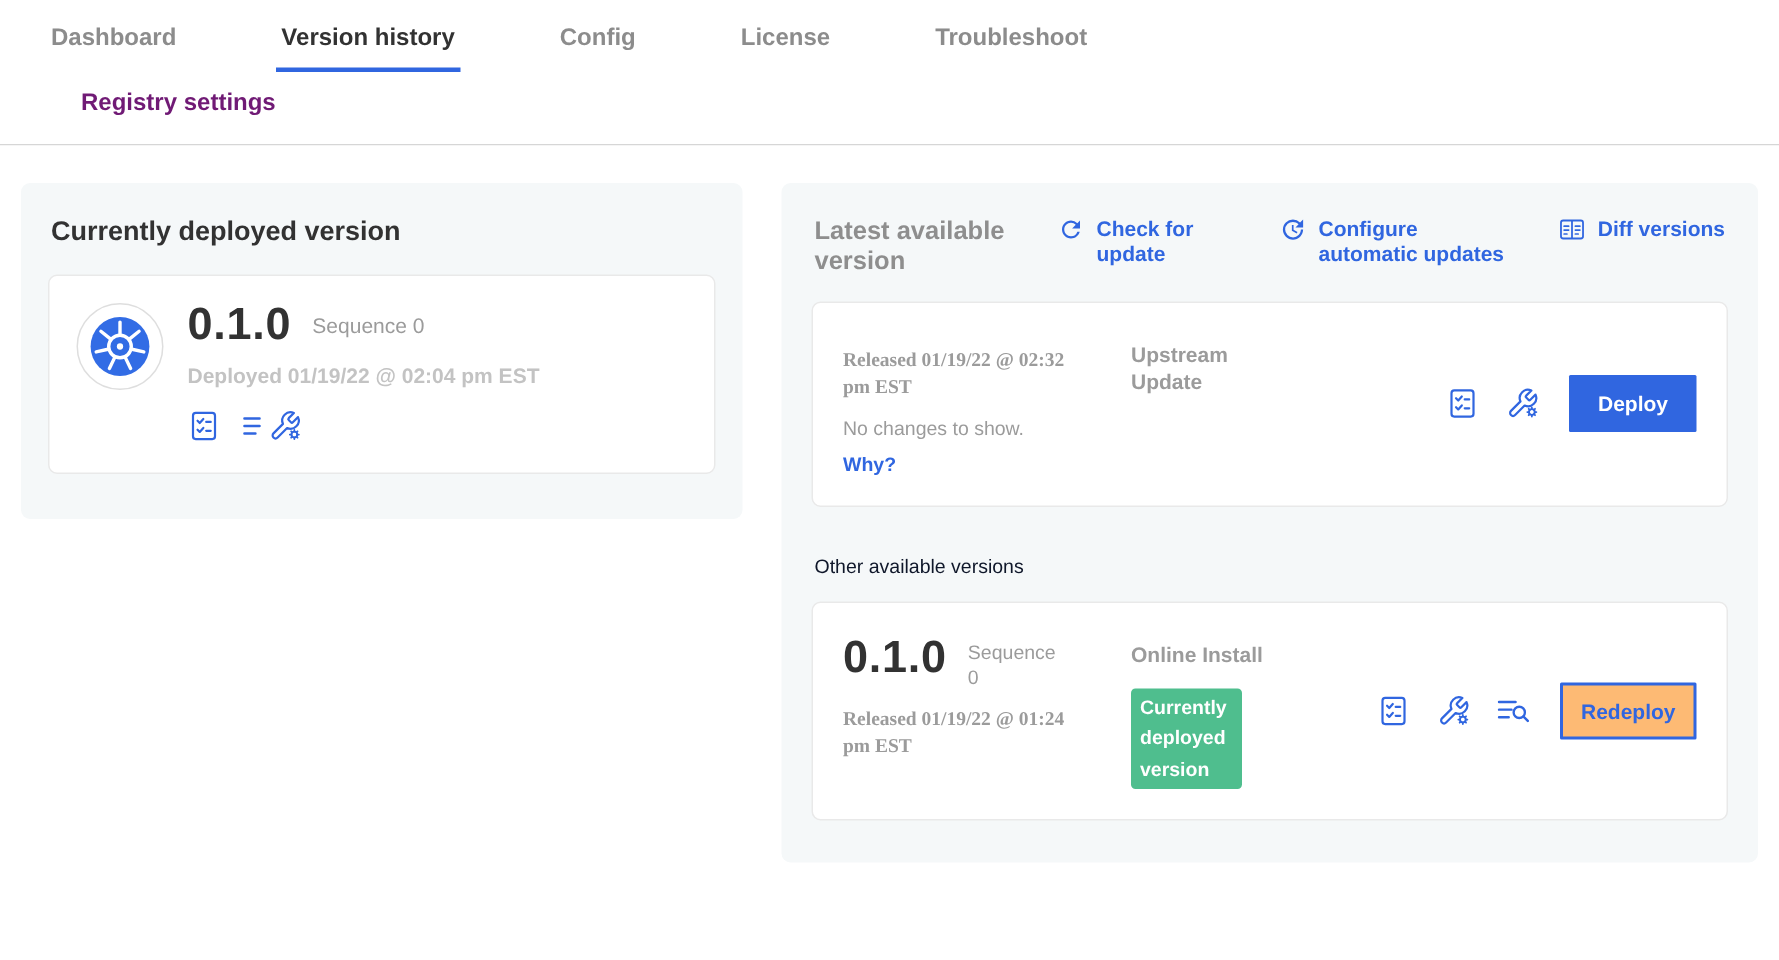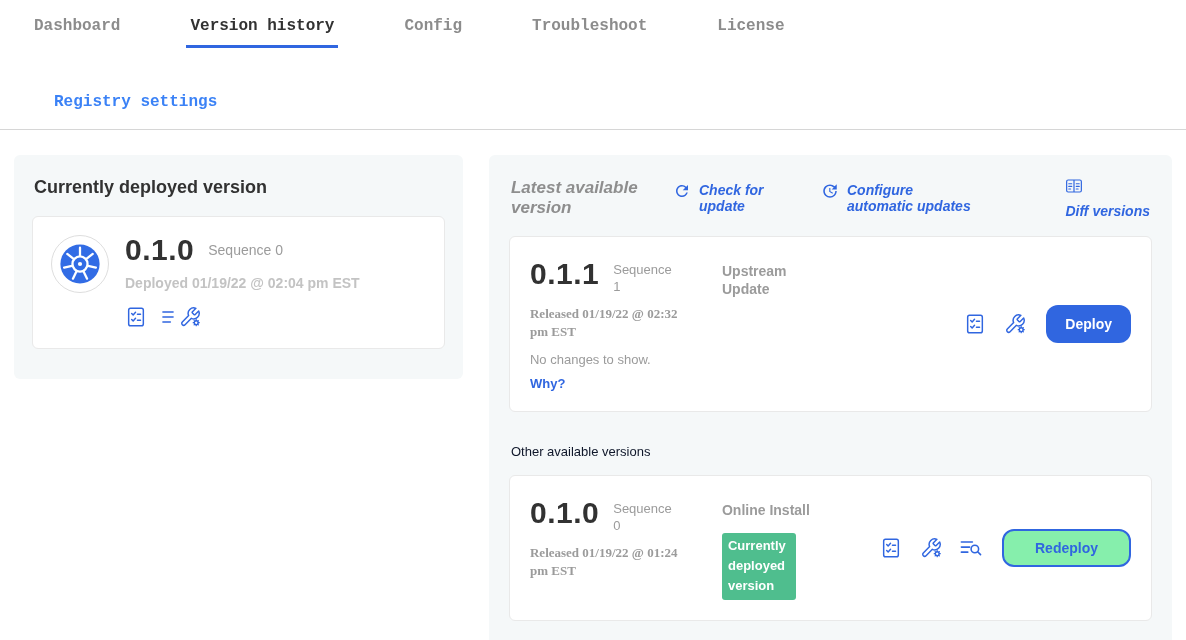--- a/index.html
+++ b/index.html
@@ -5,30 +5,30 @@
   * { box-sizing: border-box; margin: 0; padding: 0; }
   html,body { width: 1186px; height: 640px; }
   body {
     background: #fff;
     font-family: "Liberation Sans", sans-serif;
     color: #323232;
     overflow: hidden;
   }
 
   
-  .nav { background:#fff; border-bottom:1px solid #d6d6d6; padding-left:30px;font-family:Liberation Mono, monospace; }
+  .nav { background:#fff; border-bottom:1px solid #d6d6d6; padding-left:30px; }
   .nav-row1 { display:flex; align-items:flex-end; }
   .tab {
     font-size:16px; font-weight:bold; color:#8c8c8c;
     padding:17px 4px 10px; margin-right:62px;
     border-bottom:3px solid transparent; cursor:pointer; white-space:nowrap;
   }
   .tab.active { color:#323232; border-bottom-color:#3066e0; }
   .nav-row2 { padding:8px 0 14px 20px; }
-  .tab2 { display:inline-block; font-size:16px; font-weight:bold; color:#3b82f6; padding:4px; cursor:pointer;margin-top:33px; }
+  .tab2 { display:inline-block; font-size:16px; font-weight:bold; color:#701a75; padding:4px; cursor:pointer; }
 
   
   .main { display:flex; align-items:flex-start; gap:26px; padding:25px 14px; background:#fff; }
   .panel { background:#f5f8f9; border-radius:6px; }
   .left-panel { width:481px; padding:20px 18px 30px; }
   .right-panel { flex:1; padding:20px 20px 28px; }
 
   
   .lp-title { font-size:18px; font-weight:bold; color:#323232; margin:2px 0 18px 2px; }
   .card { background:#fff; border:1px solid #e9e9e9; border-radius:6px; }
@@ -42,50 +42,50 @@
   .ver-row { display:flex; align-items:center; gap:14px; }
   .ver-big { font-size:30px; font-weight:bold; letter-spacing:.5px; color:#323232; }
   .seq { font-size:14px; color:#9b9b9b; }
   .dep-date { font-size:14px; color:#c3c3c3; margin-top:8px;font-weight:bold; }
   .icon-row { display:flex; align-items:center; margin-top:15px; color:#3066e0; }
   .ic { width:22px; height:22px; display:block; cursor:pointer; }
   .ic-sm { width:14px; height:22px; display:block; cursor:pointer; }
   .gap14 { margin-left:14px; } .gap4 { margin-left:4px; } .gap18 { margin-left:18px; }
 
   
-  .rp-header { display:flex; align-items:center; padding:2px 2px 0;font-style:italic; }
+  .rp-header { display:flex; align-items:flex-start; padding:2px 2px 0; }
   .rp-title { width:136px; font-size:17px; font-weight:bold; color:#8e8e8e; line-height:1.2; }
   .action { display:flex; align-items:flex-start; gap:8px; color:#3066e0; font-weight:bold; font-size:14px; line-height:1.2; cursor:pointer; }
   .action svg { width:18px; height:18px; flex:none; margin-top:0; }
   .a-check { margin-left:26px; } .a-check .a-label { max-width:78px; }
   .a-config { margin-left:44px; } .a-config .a-label { max-width:136px; }
-  .a-diff { margin-left:auto;flex-direction:column; }
+  .a-diff { margin-left:auto; }
 
   
   .ver-card { display:flex; align-items:flex-start; padding:20px 20px; margin-top:16px; }
   .vc-left { width:192px; flex:none; }
   .seq-wrap { display:flex; align-items:flex-start; gap:14px; }
   .seq-small { font-size:13px; color:#9b9b9b; max-width:64px; line-height:1.3; padding-top:5px; }
   .released { font-size:13px; font-weight:bold; color:#9b9b9b; max-width:158px; line-height:1.4; margin-top:9px;font-family:Liberation Serif, serif; }
   .nochanges { font-size:13px; color:#9b9b9b; margin-top:11px; }
   .why { font-size:13px; font-weight:bold; color:#3066e0; margin-top:9px; cursor:pointer; }
   .vc-mid { width:158px; flex:none; padding-top:5px; }
   .source { font-size:14px; font-weight:bold; color:#9b9b9b; line-height:1.3; max-width:90px; }
   .badge {
     display:inline-block; background:#4fbe8e; color:#fff;
     font-size:13px; font-weight:bold; line-height:1.55;
     padding:3px 6px; margin-top:14px; border-radius:3px; max-width:74px;
   }
   .vc-right { margin-left:auto; display:flex; align-items:center; align-self:center; color:#3066e0; }
   .btn {
-    font-size:14px; font-weight:bold; border-radius:12px; cursor:pointer;
+    font-size:14px; font-weight:bold; border-radius:1px; cursor:pointer;
     font-family:"Liberation Sans", sans-serif;
   }
   .btn-primary { background:#3066e0; color:#fff; border:none; padding:11px 19px; margin-left:20px; }
-  .btn-outline { background:#86efac; color:#3066e0; border:2px solid #3066e0; padding:9px 31px; margin-left:20px; }
+  .btn-outline { background:#fdba74; color:#3066e0; border:2px solid #3066e0; padding:9px 12px; margin-left:20px; }
   .other-title { font-size:13px; font-weight:normal; color:#0f172a; margin:32px 0 10px 2px; }
 
   .svg-defs { position:absolute; width:0; height:0; overflow:hidden; }
 </style>
 </head>
 <body>
 
 <svg class="svg-defs" aria-hidden="true">
   <defs>
     <symbol id="i-k8s" viewBox="0 0 24 24">
@@ -128,22 +128,22 @@
       <path d="M5 9h4M5 12.5h4M5 16h2.5M15 9h4M15 12.5h4M15 16h2.5" stroke="currentColor" stroke-width="1.5" stroke-linecap="round"></path>
     </symbol>
   </defs>
 </svg>
 
 <nav class="nav">
   <div class="nav-row1">
     <div class="tab">Dashboard</div>
     <div class="tab active">Version history</div>
     <div class="tab">Config</div>
+    <div class="tab">License</div>
     <div class="tab">Troubleshoot</div>
-    <div class="tab">License</div>
   </div>
   <div class="nav-row2">
     <div class="tab2">Registry settings</div>
   </div>
 </nav>
 
 <main class="main">
 
   <section class="panel left-panel">
     <h2 class="lp-title">Currently deployed version</h2>
@@ -192,24 +192,20 @@
       <div class="action a-diff">
         <svg>
             <use href="#i-diff"></use>
           </svg>
         <span class="a-label">Diff versions</span>
       </div>
     </div>
 
     <div class="card ver-card">
       <div class="vc-left">
-        <div class="seq-wrap">
-          <span class="ver-big">0.1.1</span>
-          <span class="seq-small">Sequence 1</span>
-        </div>
         <div class="released">Released 01/19/22 @ 02:32 pm EST</div>
         <div class="nochanges">No changes to show.</div>
         <div class="why">Why?</div>
       </div>
       <div class="vc-mid">
         <div class="source">Upstream Update</div>
       </div>
       <div class="vc-right">
         <svg class="ic">
             <use href="#i-checklist"></use>

